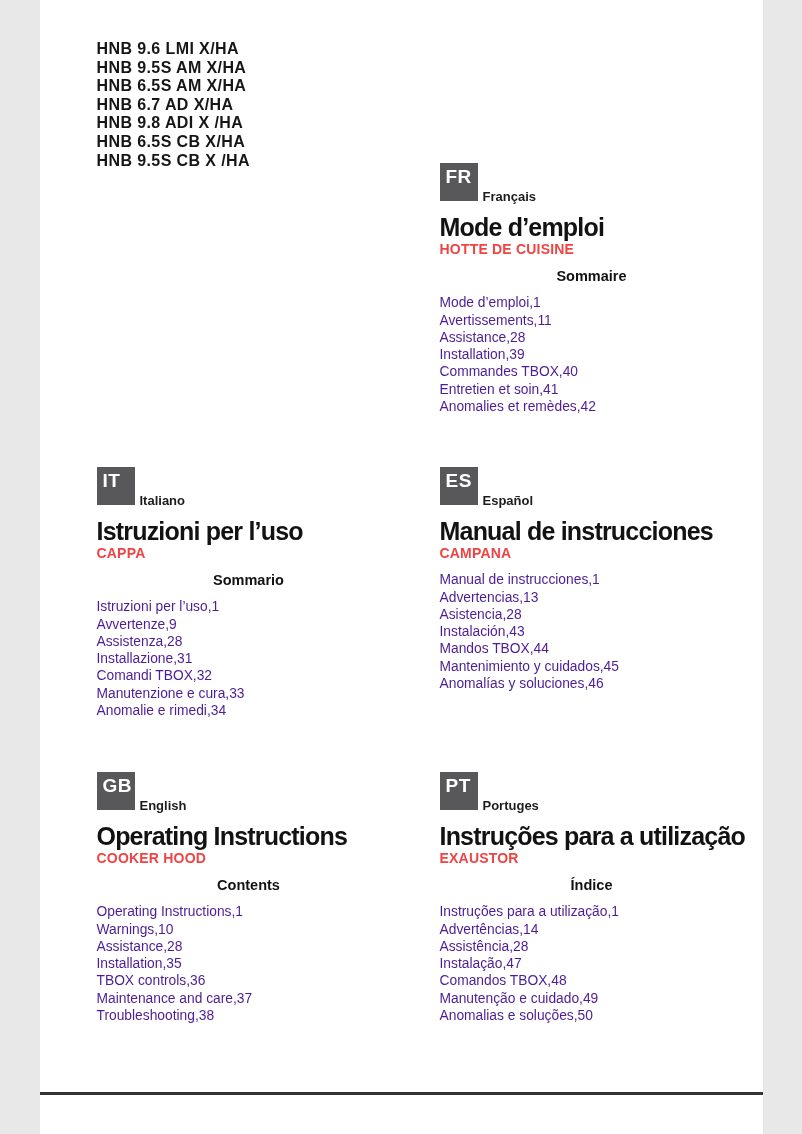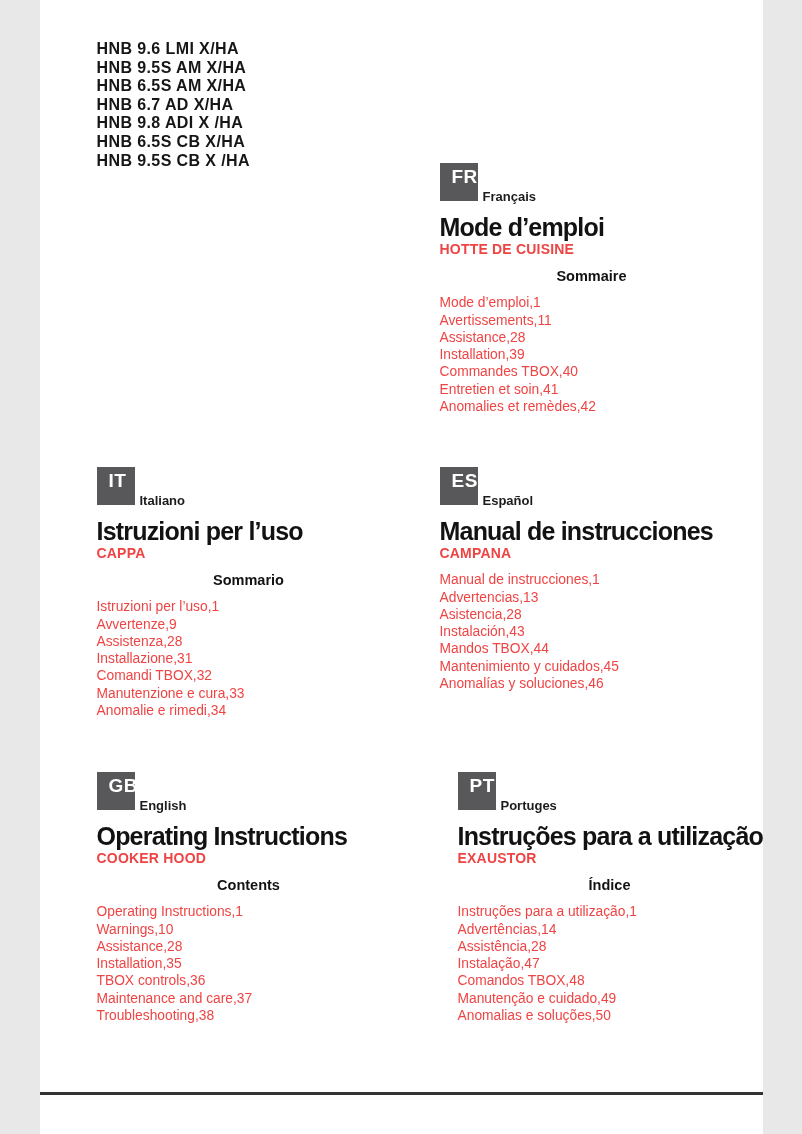--- a/index.html
+++ b/index.html
@@ -33,36 +33,36 @@
 
   
   .lang-section {
     position: absolute;
     width: 345px;
   }
   #sec-fr { left: 400px; top: 163px; }
   #sec-it { left: 57px;  top: 467px; }
   #sec-es { left: 400px; top: 467px; }
   #sec-gb { left: 57px;  top: 772px; }
-  #sec-pt { left: 400px; top: 772px; margin-left: 18px; }
+  #sec-pt { left: 400px; top: 772px; }
 
   .badge-row {
     display: flex;
     align-items: flex-end;
     height: 38px;
   }
   .badge {
     width: 38px;
     height: 38px;
     box-sizing: border-box;
     background: #58585a;
     color: #ffffff;
     font-weight: bold;
     font-size: 19px;
-    padding: 3px 0 0 12px;
+    padding: 3px 0 0 6px;
     letter-spacing: 0.5px;
     flex: 0 0 auto;
   }
   .language {
     font-weight: bold;
     font-size: 13px;
     margin-left: 5px;
     position: relative;
     bottom: -3px;
     color: #1c1c1c;
@@ -90,21 +90,21 @@
     width: 304px;
     text-align: center;
     font-weight: bold;
     font-size: 14.5px;
     color: #121212;
   }
   .toc-list {
     margin-top: 10px;
     font-size: 13.8px;
     line-height: 17.3px;
-    color: #ef4444;
+    color: #4c1d95;
     white-space: nowrap;
   }
 
   .bottom-rule {
     position: absolute;
     left: 0;
     right: 0;
     top: 1092px;
     height: 3px;
     background: #333333;

